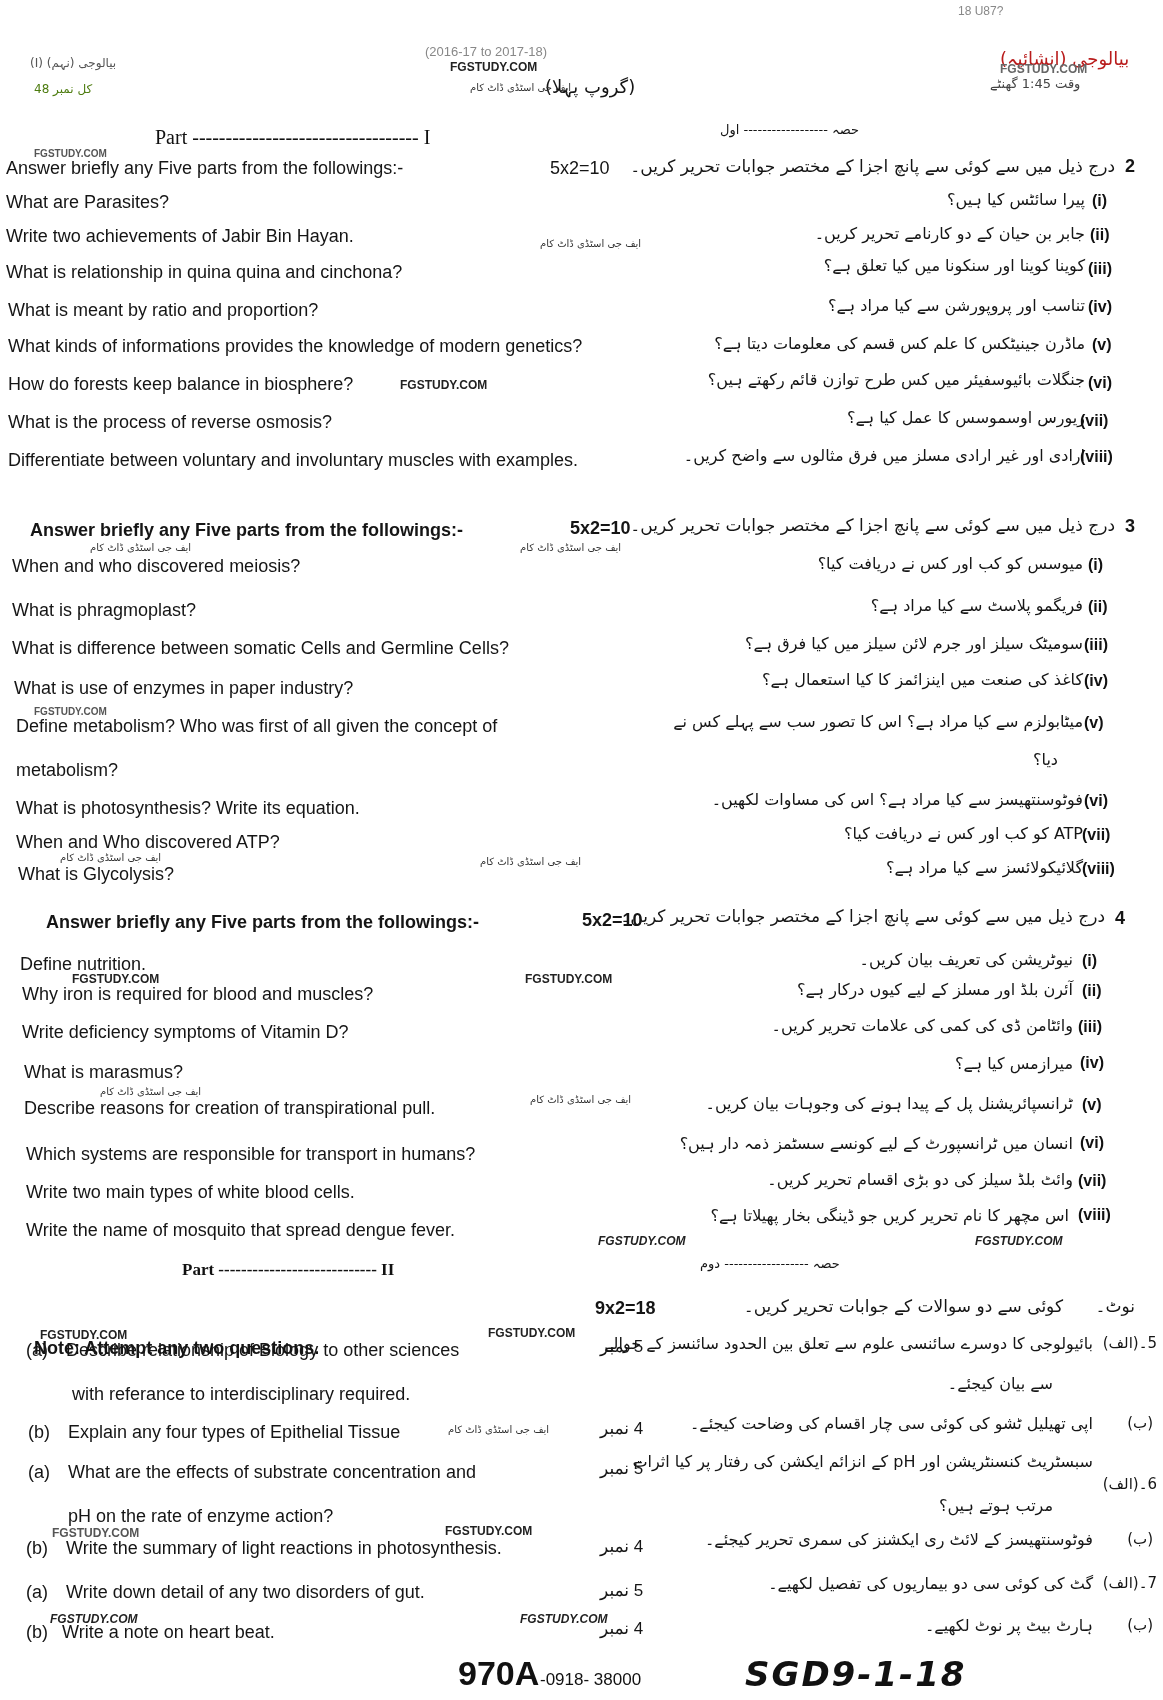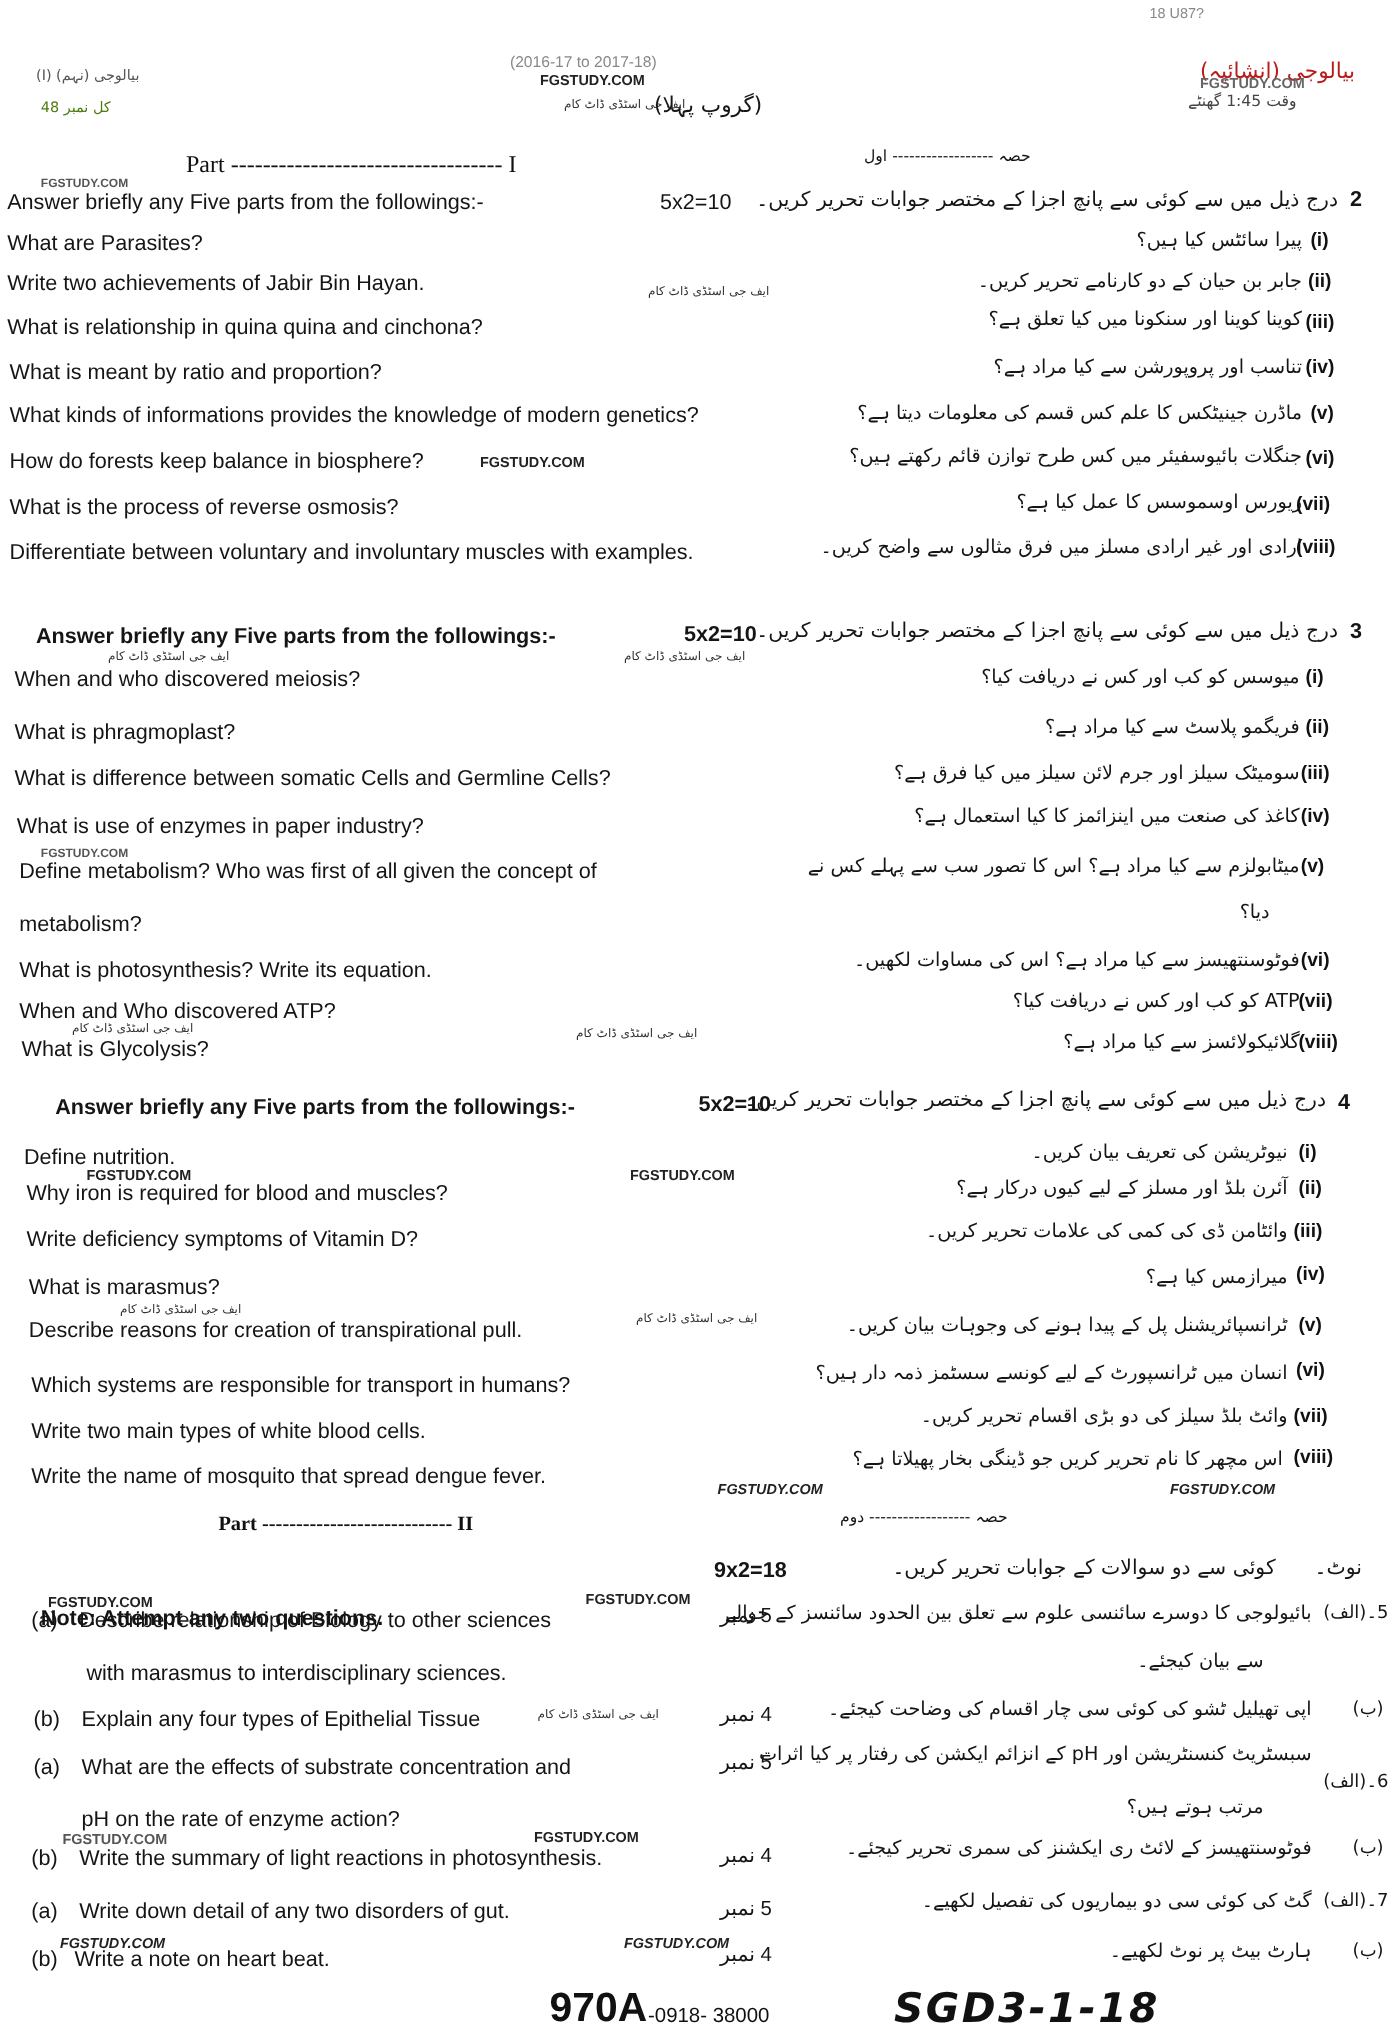--- a/index.html
+++ b/index.html
@@ -176,21 +176,21 @@
 <div class="abs en bold" style="left:595px;top:1298px;">9x2=18</div>
 <div class="abs ur" style="right:100px;top:1296px;font-size:17px;">کوئی سے دو سوالات کے جوابات تحریر کریں۔</div>
 <div class="abs ur" style="right:28px;top:1296px;font-size:17px;">نوٹ۔</div>
 
 <div>
 
   <div class="abs wm" style="left:40px;top:1328px;">FGSTUDY.COM</div>
   <div class="abs wm" style="left:488px;top:1326px;">FGSTUDY.COM</div>
   <div class="abs en" style="left:26px;top:1340px;">(a)</div>
   <div class="abs en" style="left:66px;top:1340px;">Describe relationship of Biology to other sciences</div>
-  <div class="abs en" style="left:72px;top:1384px;">with marasmus to interdisciplinary sciences.</div>
+  <div class="abs en" style="left:72px;top:1384px;">with referance to interdisciplinary required.</div>
   <div class="abs ur marks" style="left:600px;top:1336px;">5 نمبر</div>
   <div class="abs ur" style="right:70px;top:1334px;">بائیولوجی کا دوسرے سائنسی علوم سے تعلق بین الحدود سائنسز کے حوالے</div>
   <div class="abs ur" style="right:110px;top:1374px;">سے بیان کیجئے۔</div>
   <div class="abs ur" style="right:6px;top:1334px;font-size:15px;">5۔(الف)</div>
 
   <div class="abs en" style="left:28px;top:1422px;">(b)</div>
   <div class="abs en" style="left:68px;top:1422px;">Explain any four types of Epithelial Tissue</div>
   <div class="abs wm-ur" style="left:448px;top:1424px;">ایف جی اسٹڈی ڈاٹ کام</div>
   <div class="abs ur marks" style="left:600px;top:1418px;">4 نمبر</div>
   <div class="abs ur" style="right:70px;top:1414px;">اپی تھیلیل ٹشو کی کوئی سی چار اقسام کی وضاحت کیجئے۔</div>
@@ -222,13 +222,13 @@
   <div class="abs wm wm-it" style="left:520px;top:1612px;">FGSTUDY.COM</div>
   <div class="abs en" style="left:26px;top:1622px;">(b)</div>
   <div class="abs en" style="left:62px;top:1622px;">Write a note on heart beat.</div>
   <div class="abs ur marks" style="left:600px;top:1618px;">4 نمبر</div>
   <div class="abs ur" style="right:70px;top:1616px;">ہارٹ بیٹ پر نوٹ لکھیے۔</div>
   <div class="abs ur" style="right:10px;top:1616px;font-size:15px;">(ب)</div>
 </div>
 
 <div class="abs big" style="left:458px;top:1654px;">970A</div>
 <div class="abs" style="left:540px;top:1670px;font-size:17px;">-0918-  38000</div>
-<div class="abs hand" style="left:745px;top:1654px;">SGD3-1-18</div>
+<div class="abs hand" style="left:745px;top:1654px;">SGD9-1-18</div>
 
 </body></html>

